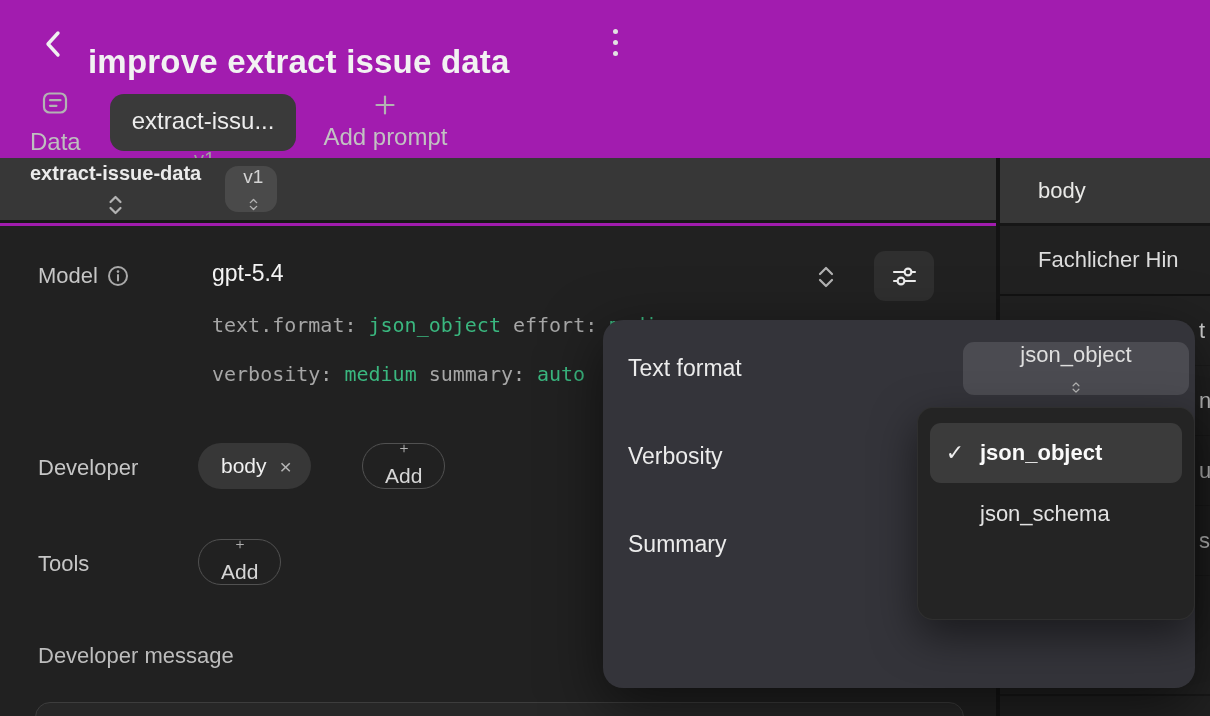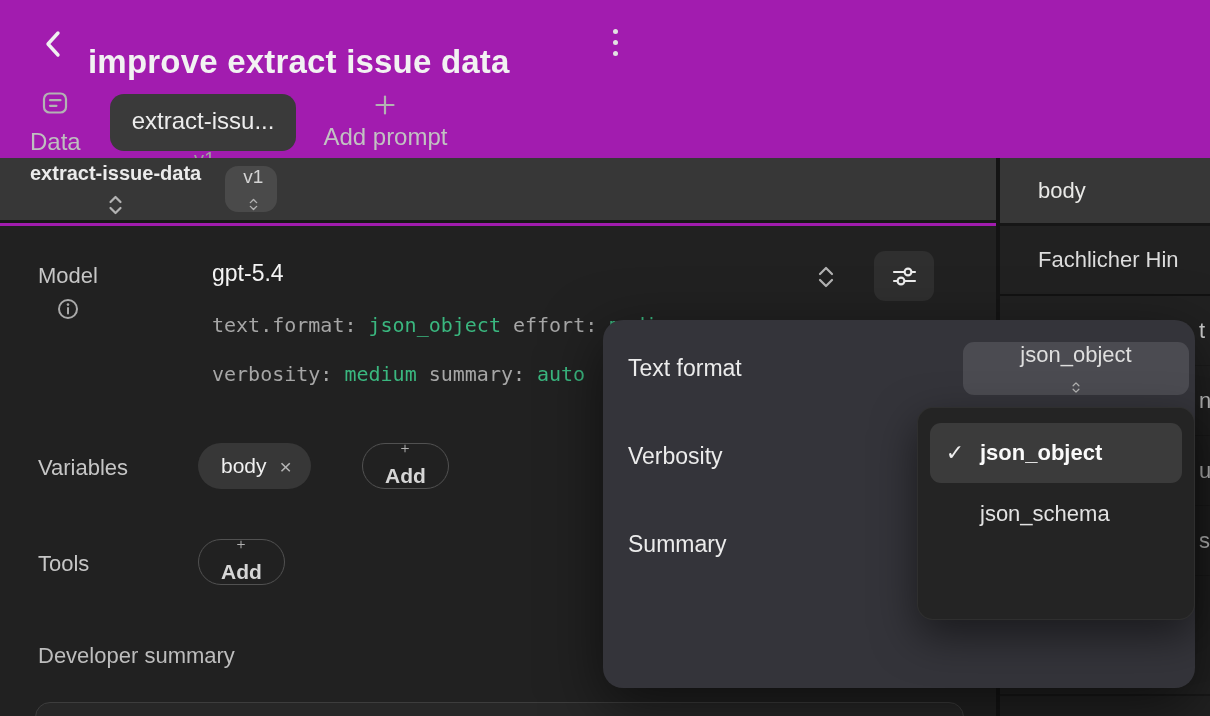--- a/index.html
+++ b/index.html
@@ -28,35 +28,35 @@
   .add-prompt{margin-left:27px;display:flex;align-items:center;gap:6px;color:#c2c2c2;font-size:24px;}
 
   
   .toolbar{position:absolute;left:0;top:158px;width:996px;height:65px;background:#373737;border-bottom:3px solid #181818;display:flex;align-items:center;padding-left:30px;box-sizing:border-box;}
   .prompt-select{display:flex;align-items:center;gap:8px;color:#ebebeb;font-size:20px;font-weight:700;}
   .ver-badge{margin-left:24px;height:46px;padding:0 14px 0 18px;border-radius:13px;background:#4a4a4a;display:flex;align-items:center;gap:9px;color:#d4d4d4;font-size:19px;}
 
   
   .main{position:absolute;left:0;top:226px;width:996px;height:490px;background:#212121;}
   .lbl{position:absolute;color:#c6c6c6;font-size:22px;}
-  .model-label{left:38px;top:37px;display:flex;align-items:center;gap:9px;flex-direction:column;}
+  .model-label{left:38px;top:37px;display:flex;align-items:center;gap:9px;}
   .model-value{position:absolute;left:212px;top:34px;font-size:23px;color:#f4f4f4;}
   .model-chevrons{position:absolute;left:816px;top:38px;}
   .sliders-btn{position:absolute;left:874px;top:25px;width:60px;height:50px;border-radius:11px;background:#2f2f2f;display:flex;align-items:center;justify-content:center;}
   .code{position:absolute;left:212px;font-family:"DejaVu Sans Mono","Liberation Mono",monospace;font-size:20px;white-space:nowrap;}
   .code-1{top:87px;}
   .code-2{top:136px;}
   .code .k{color:#a6a6a6;}
   .code .v{color:var(--accent-green,#3ab77f);}
   .code span + span{margin-left:12px;}
   .vars-label{left:38px;top:229px;}
   .chip{position:absolute;left:198px;top:217px;height:46px;border-radius:23px;background:#373737;display:flex;align-items:center;padding:0 19px 0 23px;gap:13px;}
   .chip .chip-name{font-size:21px;color:#f0f0f0;}
   .chip .chip-x{font-size:21px;color:#b5b5b5;line-height:1;}
-  .add-pill{position:absolute;height:46px;border-radius:23px;border:1.5px solid #515151;display:flex;align-items:center;gap:11px;padding:0 22px;color:#d6d6d6;font-size:21px;box-sizing:border-box;font-weight:bold;}
+  .add-pill{position:absolute;height:46px;border-radius:23px;border:1.5px solid #515151;display:flex;align-items:center;gap:11px;padding:0 22px;color:#d6d6d6;font-size:21px;box-sizing:border-box;}
   .add-var{left:362px;top:217px;}
   .tools-label{left:38px;top:325px;}
   .add-tool{left:198px;top:313px;}
   .dev-label{left:38px;top:417px;color:#bdbdbd;}
   .dev-box{position:absolute;left:35px;top:476px;width:929px;height:60px;border-radius:15px;background:#272727;border:1px solid #3d3d3d;box-sizing:border-box;}
 
   
   .panel{position:absolute;left:996px;top:158px;width:214px;height:558px;background:#212121;border-left:4px solid #141414;box-sizing:border-box;}
   .panel-header{height:65px;background:#373737;border-bottom:3px solid #161616;display:flex;align-items:center;padding-left:38px;font-size:22px;color:#e9e9e7;}
   .panel-row{height:68px;border-bottom:2px solid #121212;display:flex;align-items:center;padding-left:38px;font-size:22px;color:#dcdcdc;white-space:nowrap;overflow:hidden;}
@@ -165,21 +165,21 @@
           <circle cx="10" cy="18" r="3.4" fill="#2f2f2f" stroke="#ececec" stroke-width="2.1"></circle>
         </svg>
     </button>
     <div class="code code-1">
       <span class="k">text.format:</span><span class="v">json_object</span><span class="k">effort:</span><span class="v">medium</span>
     </div>
     <div class="code code-2">
       <span class="k">verbosity:</span><span class="v">medium</span><span class="k">summary:</span><span class="v">auto</span>
     </div>
 
-    <div class="lbl vars-label">Variables</div>
+    <div class="lbl vars-label">Developer</div>
     <span class="chip">
       <span class="chip-name">body</span>
       <button class="chip-x">×</button>
     </span>
     <button class="add-pill add-var">
       <svg width="20" height="20" viewBox="0 0 20 20">
           <line class="ico" x1="10" y1="2.5" x2="10" y2="17.5" stroke="#d6d6d6"></line>
           <line class="ico" x1="2.5" y1="10" x2="17.5" y2="10" stroke="#d6d6d6"></line>
         </svg>
       <span>Add</span>
@@ -187,21 +187,21 @@
 
     <div class="lbl tools-label">Tools</div>
     <button class="add-pill add-tool">
       <svg width="20" height="20" viewBox="0 0 20 20">
           <line class="ico" x1="10" y1="2.5" x2="10" y2="17.5" stroke="#d6d6d6"></line>
           <line class="ico" x1="2.5" y1="10" x2="17.5" y2="10" stroke="#d6d6d6"></line>
         </svg>
       <span>Add</span>
     </button>
 
-    <div class="lbl dev-label">Developer summary</div>
+    <div class="lbl dev-label">Developer message</div>
     <div class="dev-box"></div>
   </div>
 
   <aside class="panel">
     <div class="panel-header">
       <span>body</span>
     </div>
     <div class="panel-row">
       <span>Fachlicher Hin</span>
     </div>

